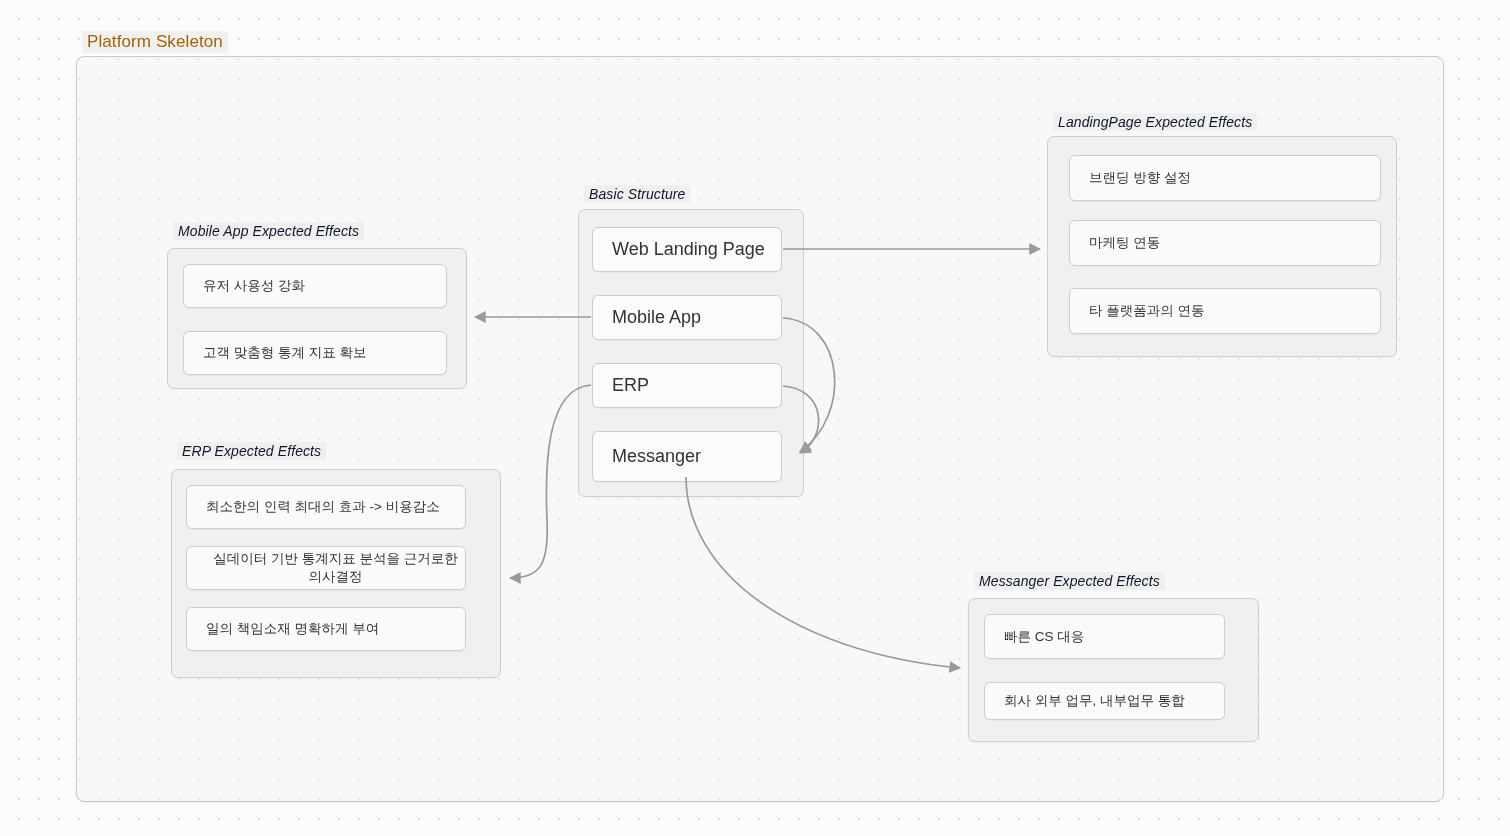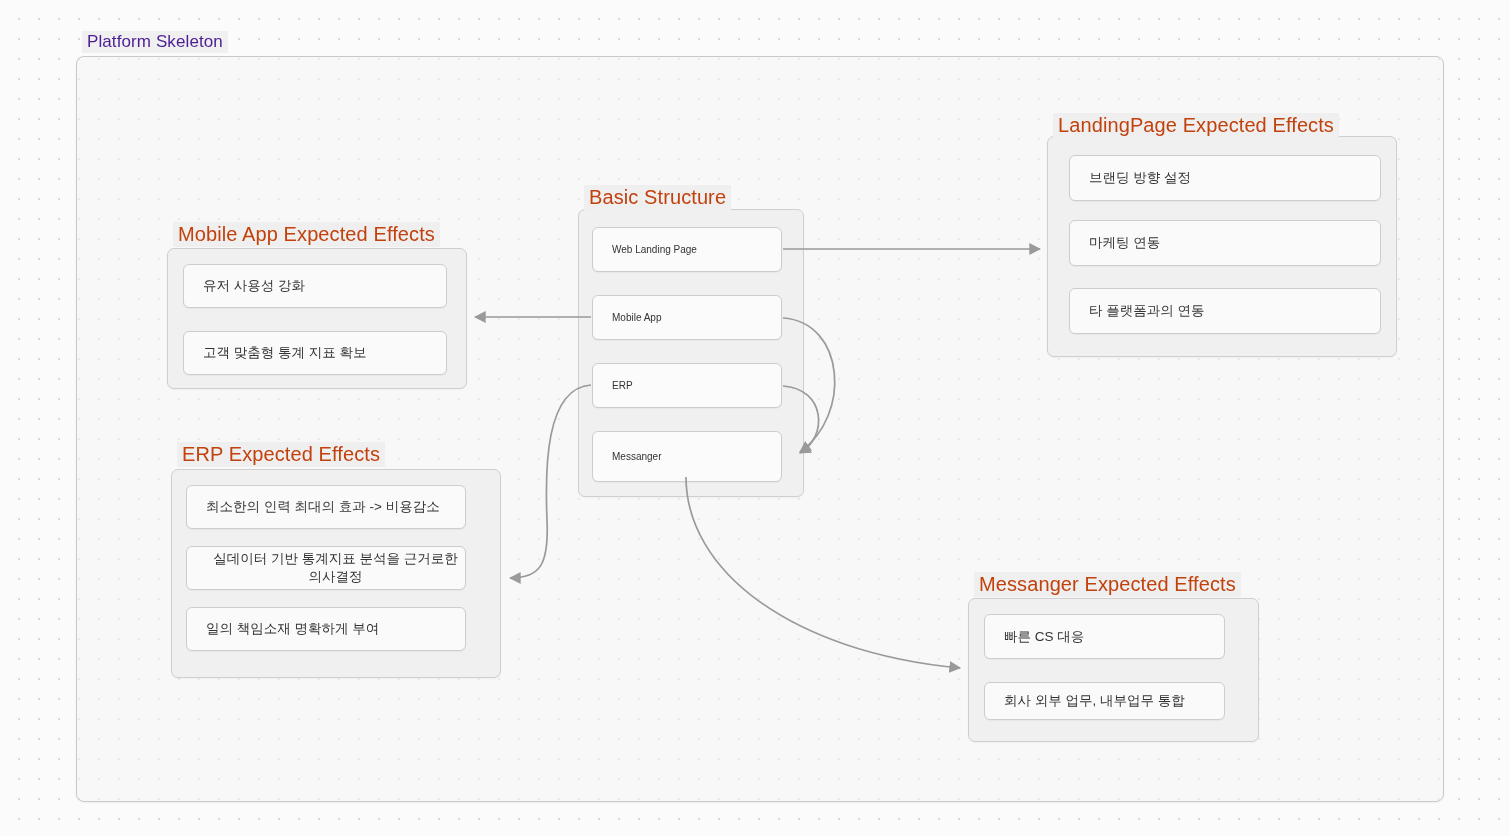--- a/index.html
+++ b/index.html
@@ -34,59 +34,60 @@
     border-radius: 8px;
     background: rgba(246,246,246,0.55);
     box-sizing: border-box;
     box-shadow: 0 1px 2px rgba(0,0,0,0.05);
   }
   .frame-title {
     position: absolute;
     left: 82px;
     top: 31px;
     font-size: 17px;
-    color: #4c1d95;
+    color: #a16207;
     background: #f0f0f0;
     padding: 1px 5px;
     letter-spacing: 0.1px;
     white-space: nowrap;
   }
   .group {
     position: absolute;
     border: 1px solid #cfcfcf;
     border-radius: 7px;
     background: #f0f0f0;
     box-sizing: border-box;
     box-shadow: 0 1px 2px rgba(0,0,0,0.04);
   }
   .group-title {
     position: absolute;
-    font-size: 20px;
-    color: #c2410c;
+    font-size: 14px;
+    color: #0f172a;
     background: #efefef;
     padding: 1px 5px;
     white-space: nowrap;
     letter-spacing: 0.1px;
+    font-style: italic;
   }
   .card {
     position: absolute;
     background: #fafafa;
     border: 1px solid #cdcdcd;
     border-radius: 6px;
     box-sizing: border-box;
     display: flex;
     align-items: center;
     padding-left: 19px;
     font-size: 13.5px;
     color: #333333;
     box-shadow: 0 1px 1px rgba(0,0,0,0.04);
     text-align: center;
   }
   .card.big {
-    font-size: 10px;
+    font-size: 18px;
     background: #fbfbfb;
   }
   #edges {
     position: absolute;
     left: 0; top: 0;
     width: 1510px;
     height: 836px;
     pointer-events: none;
   }
 </style>

